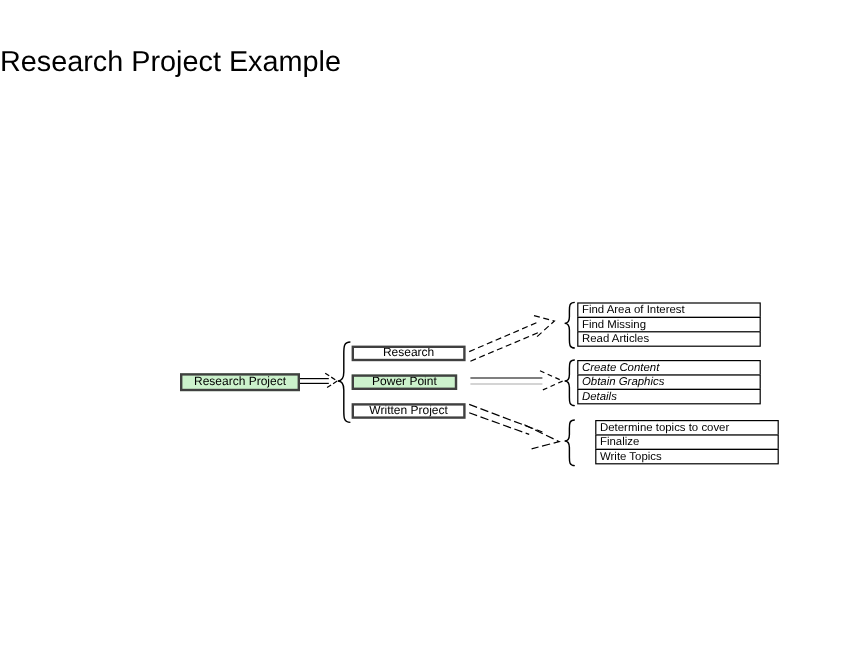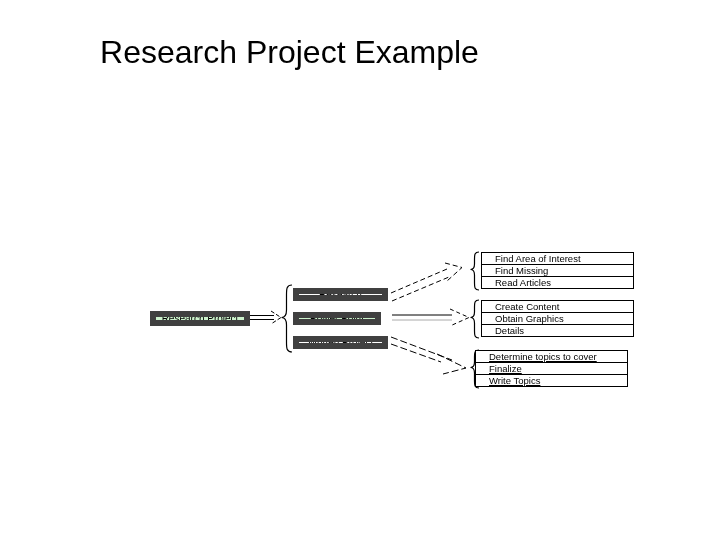--- a/index.html
+++ b/index.html
@@ -4,40 +4,40 @@
 <style>
   html, body { margin:0; padding:0; }
   body {
     width:720px; height:540px; background:#fff;
     font-family:"Liberation Sans", sans-serif;
     overflow:hidden;
   }
   .slide { position:relative; width:720px; height:540px; background:#fff; }
   .title {
     position:absolute; top:36px; left:0; width:579px;
-    text-align:center; color:#000;
-    font-size:32px; line-height:32px; font-weight:400;
+    text-align:left; color:#000;
+    font-size:24px; line-height:32px; font-weight:400;
     letter-spacing:0px;
   }
   .connectors { position:absolute; left:0; top:0; width:720px; height:540px; pointer-events:none; }
   .node {
     position:absolute; box-sizing:border-box;
-    border:6px solid #404040; background:#fff; color:#000;
+    border:2px solid #404040; background:#fff; color:#000;
     font-size:10px; line-height:11px;
     display:flex; align-items:center; justify-content:center;
     white-space:nowrap; overflow:hidden;
   }
   .green { background: var(--hl, #ccf2cc); }
   .stack { position:absolute; width:153px; }
   .stack .row {
     position:relative; box-sizing:border-box;
     border:1px solid #000; background:#fff; color:#000;
     height:13px; font-size:9.5px; line-height:11px;
     display:flex; align-items:center; justify-content:flex-start;
-    padding-left:13px; white-space:nowrap; overflow:hidden;
+    padding-left:3px; white-space:nowrap; overflow:hidden;
   }
   .stack .row + .row { margin-top:-1px; }
 </style>
 </head>
 <body>
 
 <div class="slide">
 
   <div class="title">
     <div>Research Project Example</div>
@@ -81,25 +81,25 @@
   <div class="node" style="left:293px; top:288px; width:95px; height:13px;">Research</div>
   <div class="node green" style="left:293px; top:312px; width:88px; height:13px;">Power Point</div>
   <div class="node" style="left:293px; top:336px; width:95px; height:13px;">Written Project</div>
 
   <div class="stack" style="left:481px; top:252px;">
     <div class="row">Find Area of Interest</div>
     <div class="row green">Find Missing</div>
     <div class="row">Read Articles</div>
   </div>
 
-  <div class="stack" style="left:481px; top:300px;">
+  <div class="stack" style="left:481px; top:300px;font-style:italic;">
     <div class="row">Create Content</div>
     <div class="row green">Obtain Graphics</div>
     <div class="row">Details</div>
   </div>
 
-  <div class="stack" style="left:475px; top:350px;text-decoration:underline;">
+  <div class="stack" style="left:496px; top:350px;">
     <div class="row">Determine topics to cover</div>
     <div class="row">Finalize</div>
     <div class="row green">Write Topics</div>
   </div>
 
 </div>
 
 </body></html>

